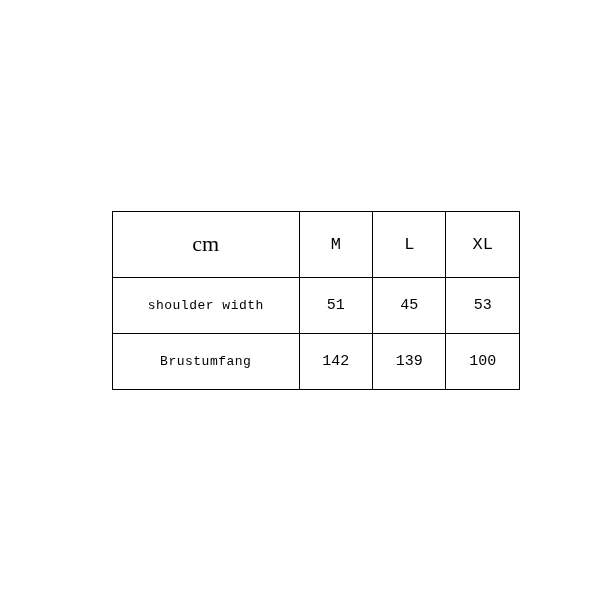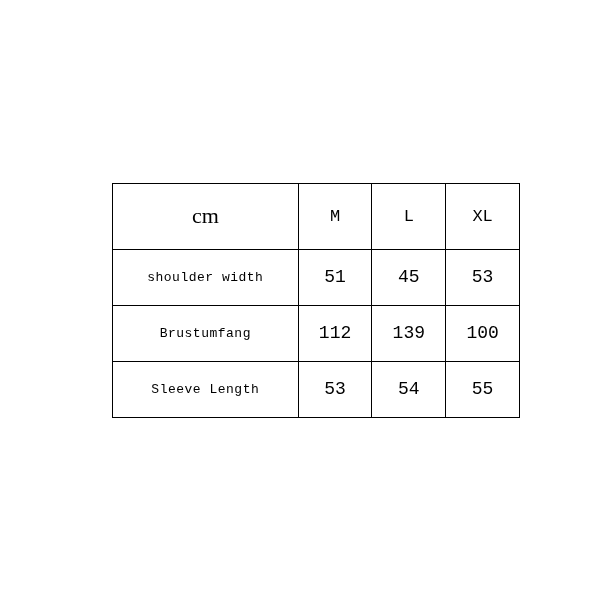--- a/index.html
+++ b/index.html
@@ -45,21 +45,21 @@
       font-size: 17px;
       font-weight: bold;
       font-family: "Courier New", monospace;
     }
     .measure-label {
       font-size: 13px;
       font-family: "Courier New", monospace;
       letter-spacing: 0.5px;
     }
     .measure-value {
-      font-size: 18px;
+      font-size: 15px;
       font-family: "Courier New", monospace;
     }
   </style>
 </head>
 <body>
 
 <table class="size-table">
   <thead>
     <tr>
       <th class="unit-cell">cm</th>
@@ -70,24 +70,18 @@
   </thead>
   <tbody>
     <tr>
       <td class="measure-label">shoulder width</td>
       <td class="measure-value">51</td>
       <td class="measure-value">45</td>
       <td class="measure-value">53</td>
     </tr>
     <tr>
       <td class="measure-label">Brustumfang</td>
-      <td class="measure-value">112</td>
+      <td class="measure-value">142</td>
       <td class="measure-value">139</td>
       <td class="measure-value">100</td>
-    </tr>
-    <tr>
-      <td class="measure-label">Sleeve Length</td>
-      <td class="measure-value">53</td>
-      <td class="measure-value">54</td>
-      <td class="measure-value">55</td>
     </tr>
   </tbody>
 </table>
 
 </body></html>

